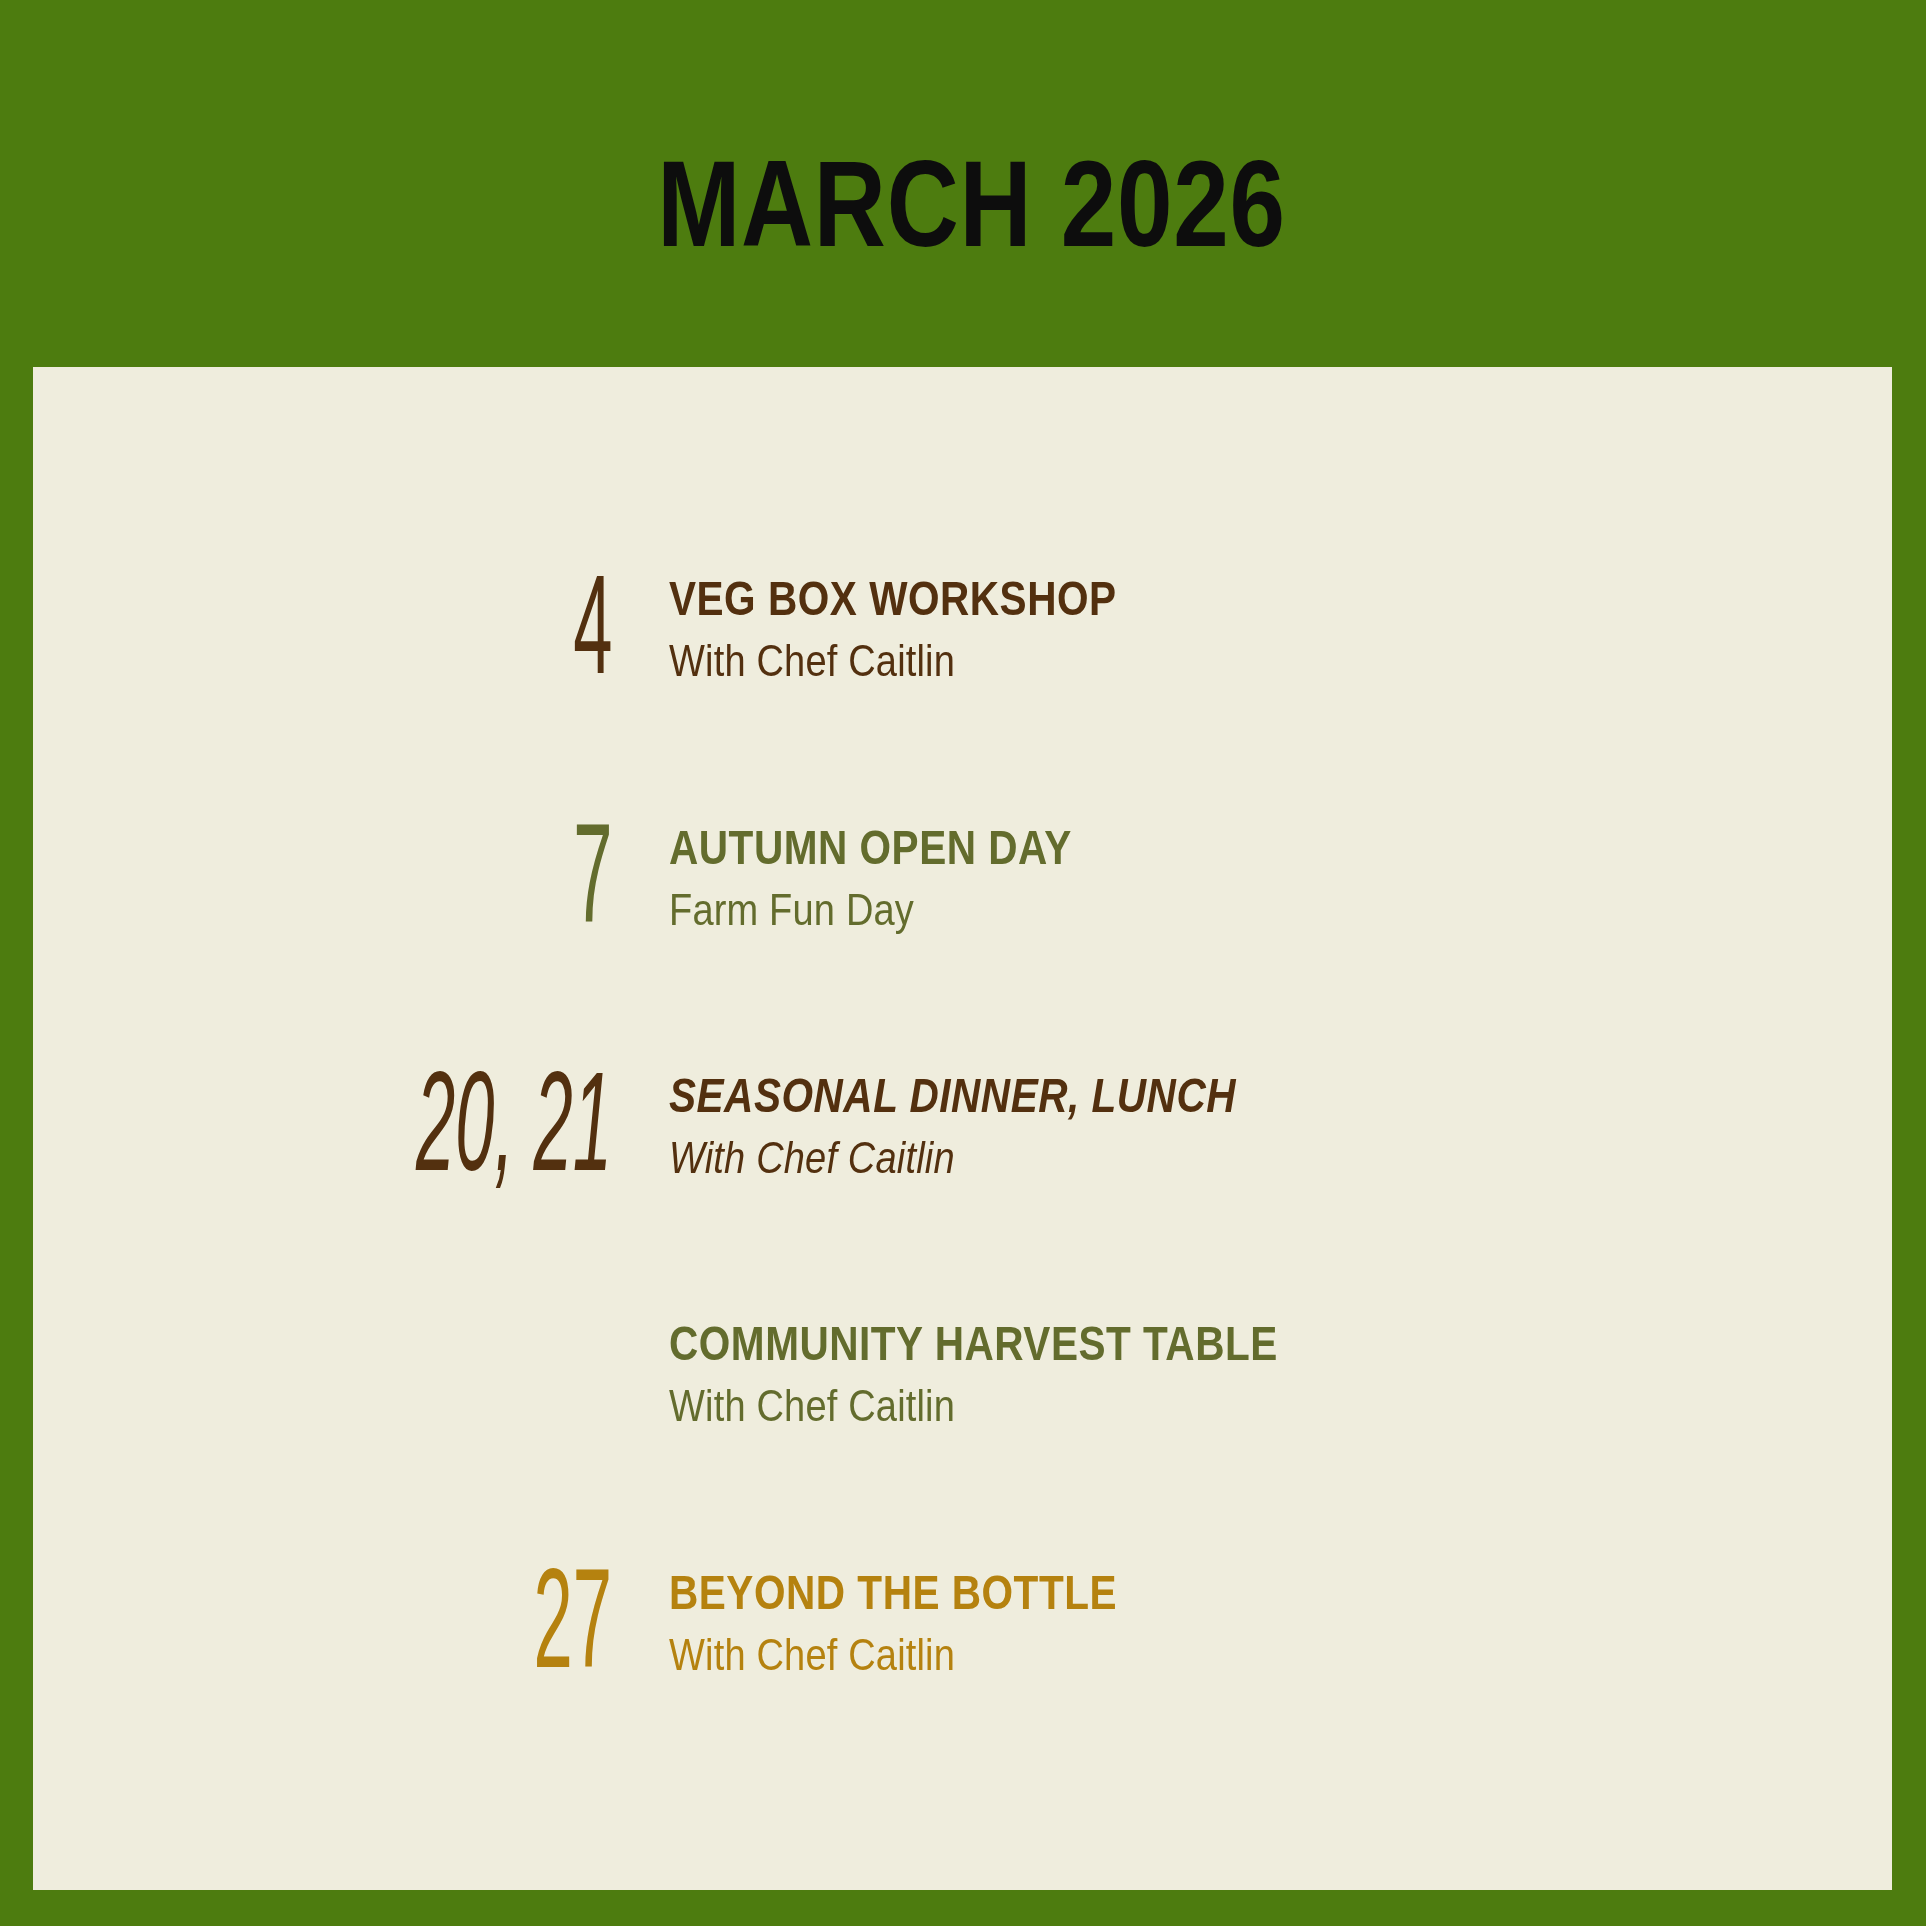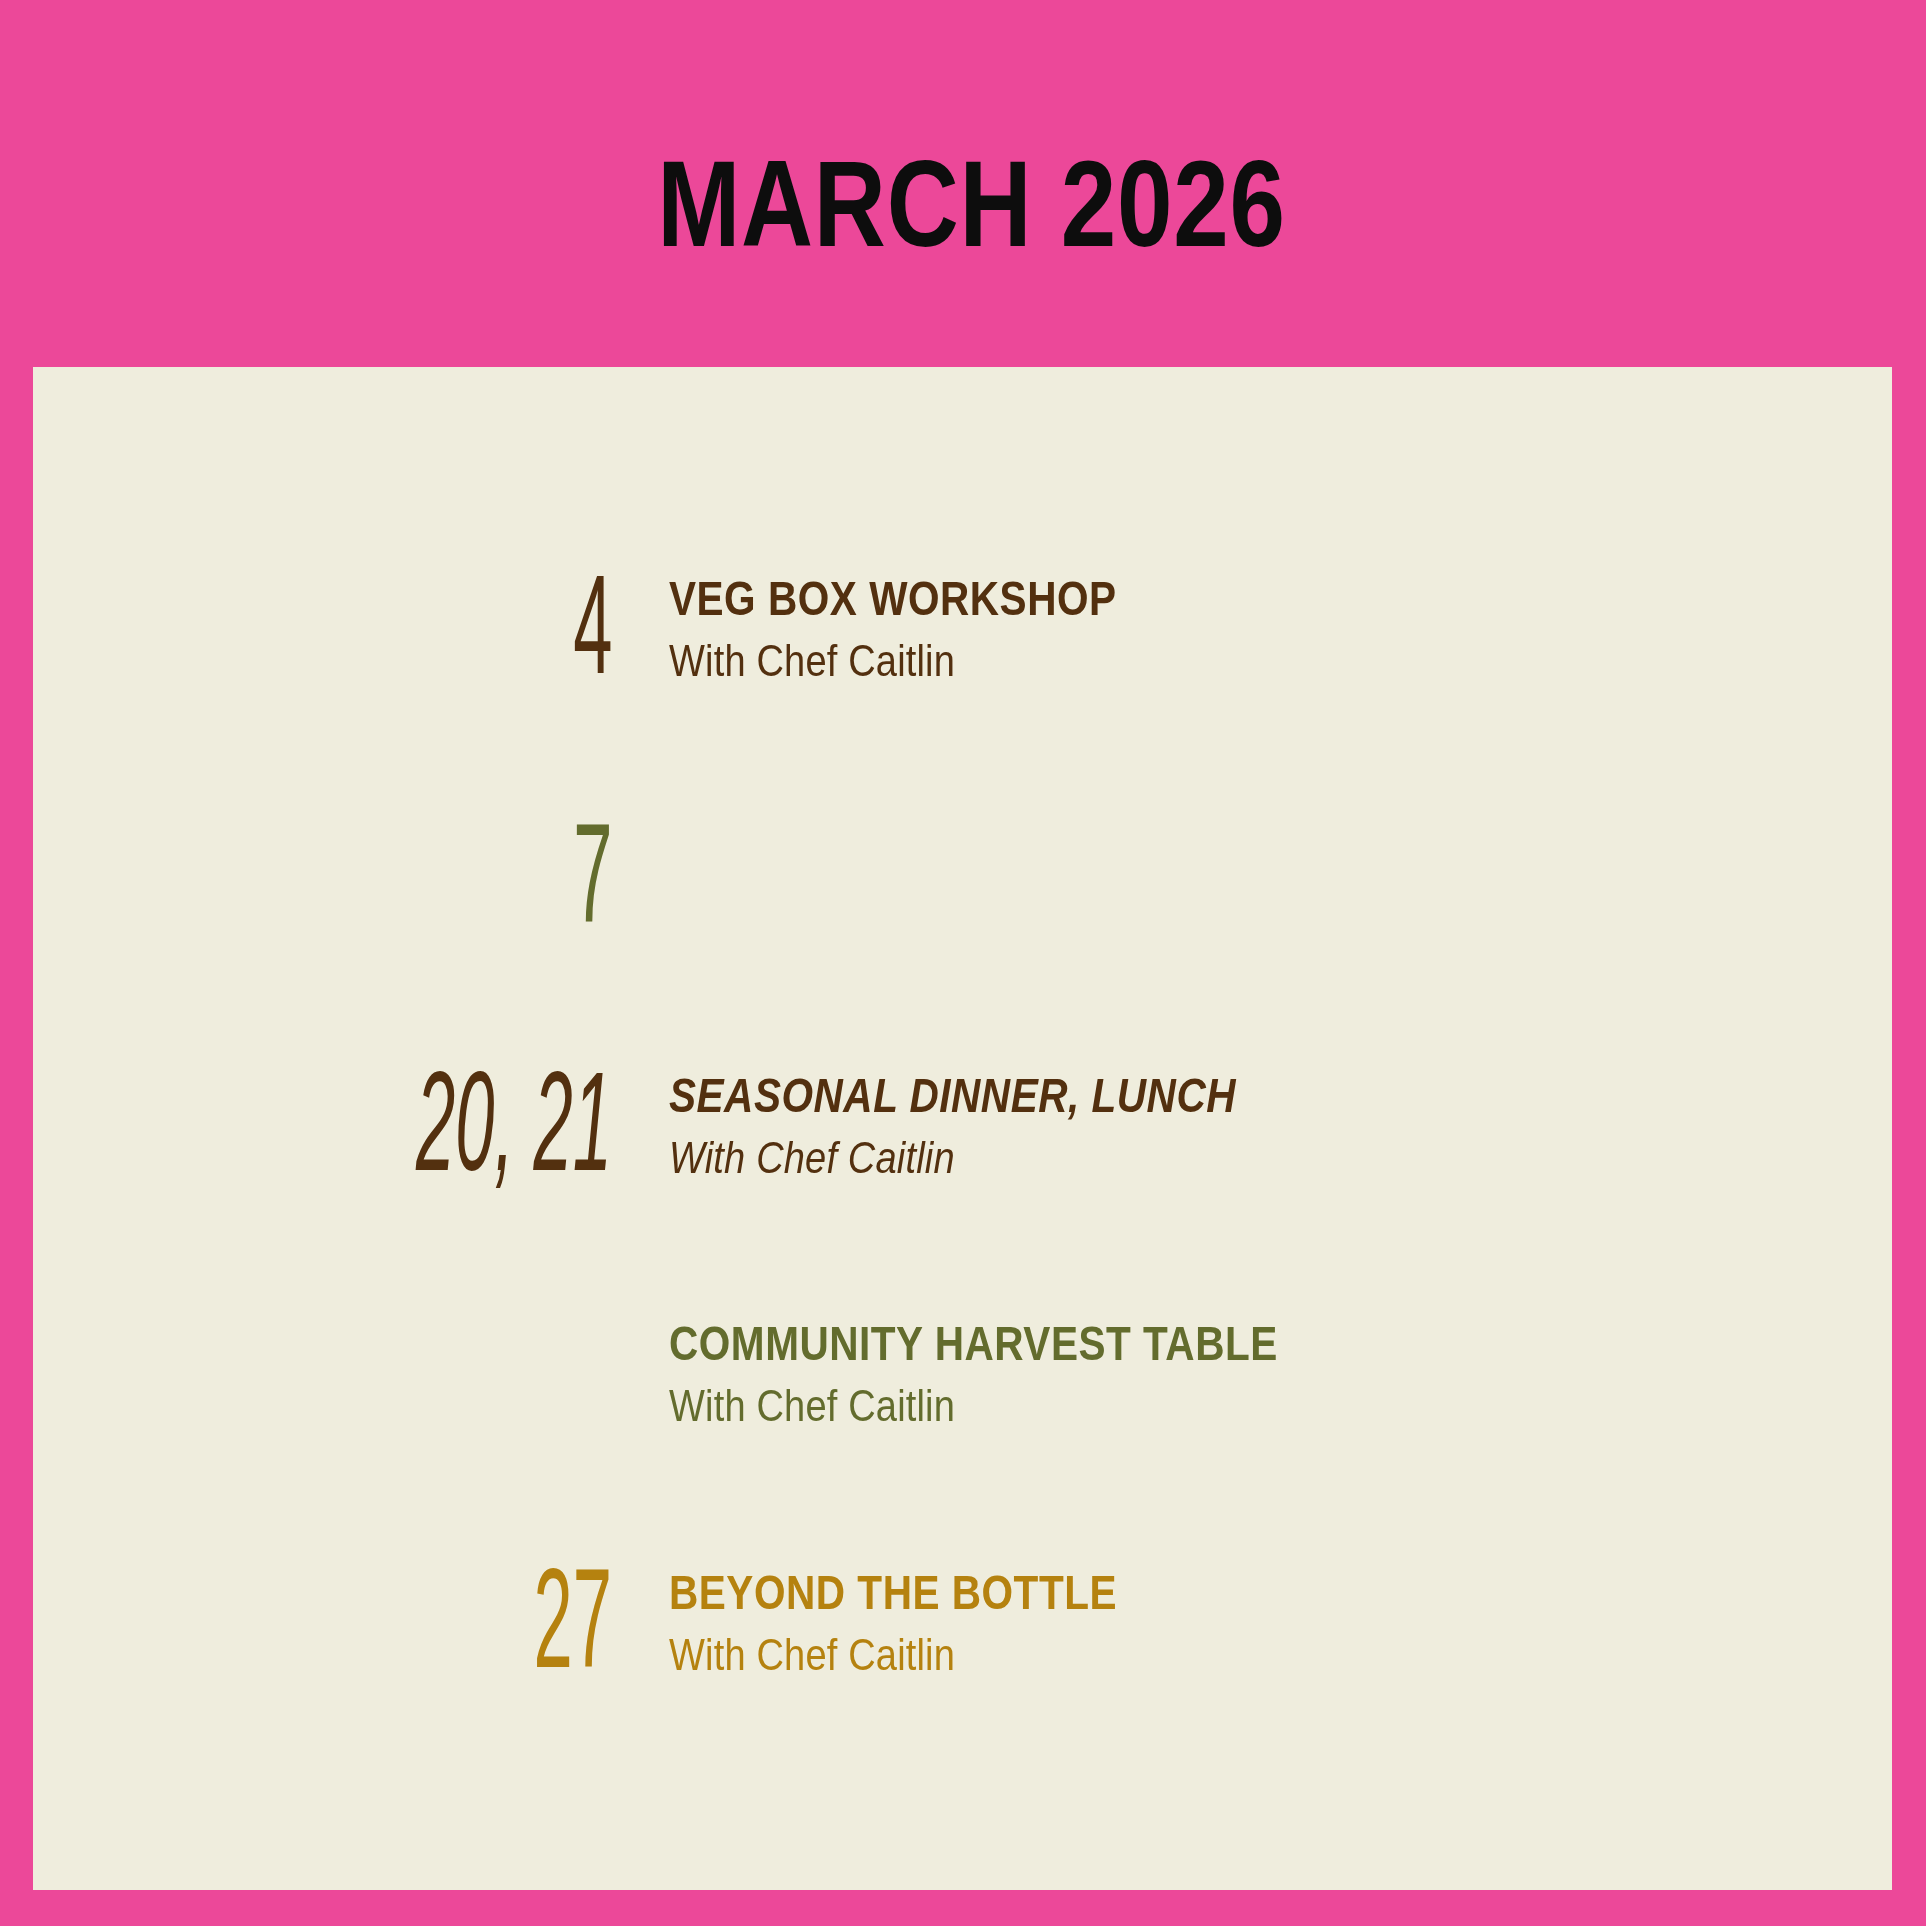--- a/index.html
+++ b/index.html
@@ -134,21 +134,21 @@
   
   .ev0 { top: 188px; }
   .ev1 { top: 437px; }
   .ev2 { top: 685px; }
   .ev3 { top: 933px; }
   .ev4 { top: 1182px; }
 </style>
 </head>
 <body>
 
-<div id="poster" style="background: #ec4899;">
+<div id="poster" style="background: #4d7c0f;">
 
   <div class="header">
     <div class="month-title" style="color: rgb(13, 13, 13);">MARCH 2026</div>
   </div>
 
   <div class="panel" style="background: rgb(239, 237, 221);">
     <div class="events">
 
       <div class="event ev0" style="color: rgb(83, 48, 15);">
         <div class="event-date">
@@ -157,20 +157,24 @@
         <div class="event-text">
           <div class="event-title">VEG BOX WORKSHOP</div>
           <div class="event-sub">With Chef Caitlin</div>
         </div>
       </div>
 
       <div class="event ev1" style="color: rgb(99, 108, 45);">
         <div class="event-date">
           <span>7</span>
         </div>
+        <div class="event-text">
+          <div class="event-title">AUTUMN OPEN DAY</div>
+          <div class="event-sub">Farm Fun Day</div>
+        </div>
       </div>
 
       <div class="event ev2" style="color: rgb(83, 48, 15); font-style: italic;">
         <div class="event-date">
           <span>20, 21</span>
         </div>
         <div class="event-text">
           <div class="event-title">SEASONAL DINNER, LUNCH</div>
           <div class="event-sub">With Chef Caitlin</div>
         </div>

